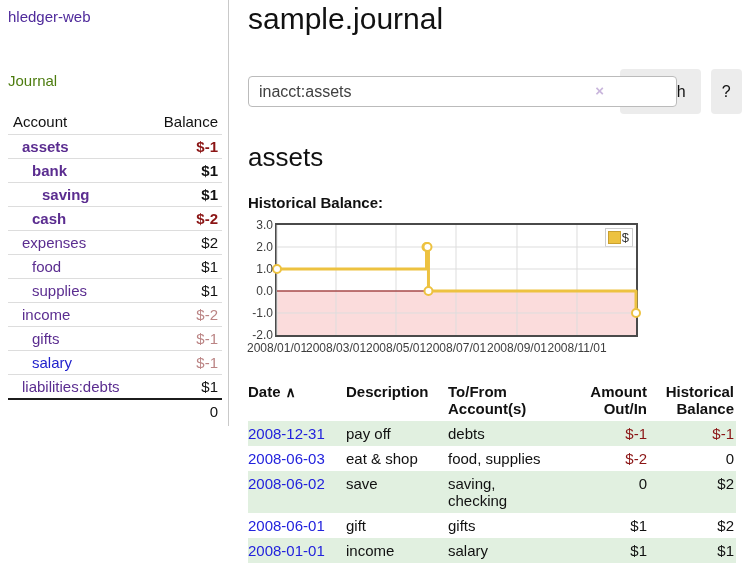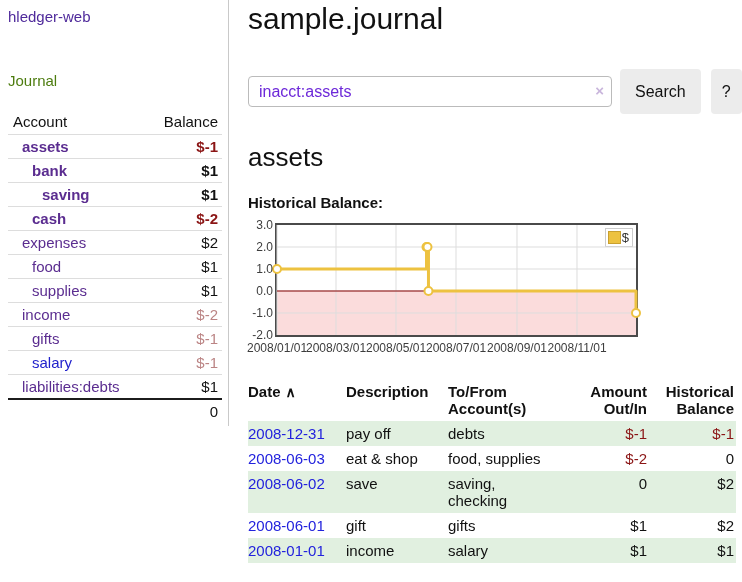--- a/index.html
+++ b/index.html
@@ -26,22 +26,22 @@
   .bold { font-weight:bold; }
   .neg { color:#8b1515; }
   .neg-faded { color:#bb8484; }
 
   
   .main { flex:1; padding:2px 0 0 19px; }
   h1.page-title { font-size:30px; font-weight:500; letter-spacing:0; }
   .search-row { display:flex; align-items:center; margin-top:33px; }
   .search-box { position:relative; width:365px; }
   .search-input {
-    width:364px; height:31px; font-size:16px; font-family:"Liberation Sans",sans-serif;
-    border:1px solid #bbb; border-radius:4px; padding:0 28px 0 10px; color:#6d28d9; outline:none;
+    width:429px; height:31px; font-size:16px; font-family:"Liberation Sans",sans-serif;
+    border:1px solid #bbb; border-radius:4px; padding:0 28px 0 10px; color:#404040; outline:none;
   }
   .clear-x { position:absolute; right:9px; top:6px; font-size:15px; font-weight:bold; color:#c9b6dc; cursor:pointer; }
   .btn {
     height:45px; background:#ececec; border:none; border-radius:4px;
     font-size:16px; font-family:"Liberation Sans",sans-serif; color:#111; cursor:pointer;
   }
   .btn-search { margin-left:7px; padding:0 15px; }
   .btn-help { margin-left:10px; padding:0 11px; }
 
   h2.acct-heading { font-size:26px; font-weight:500; margin-top:28px; }

